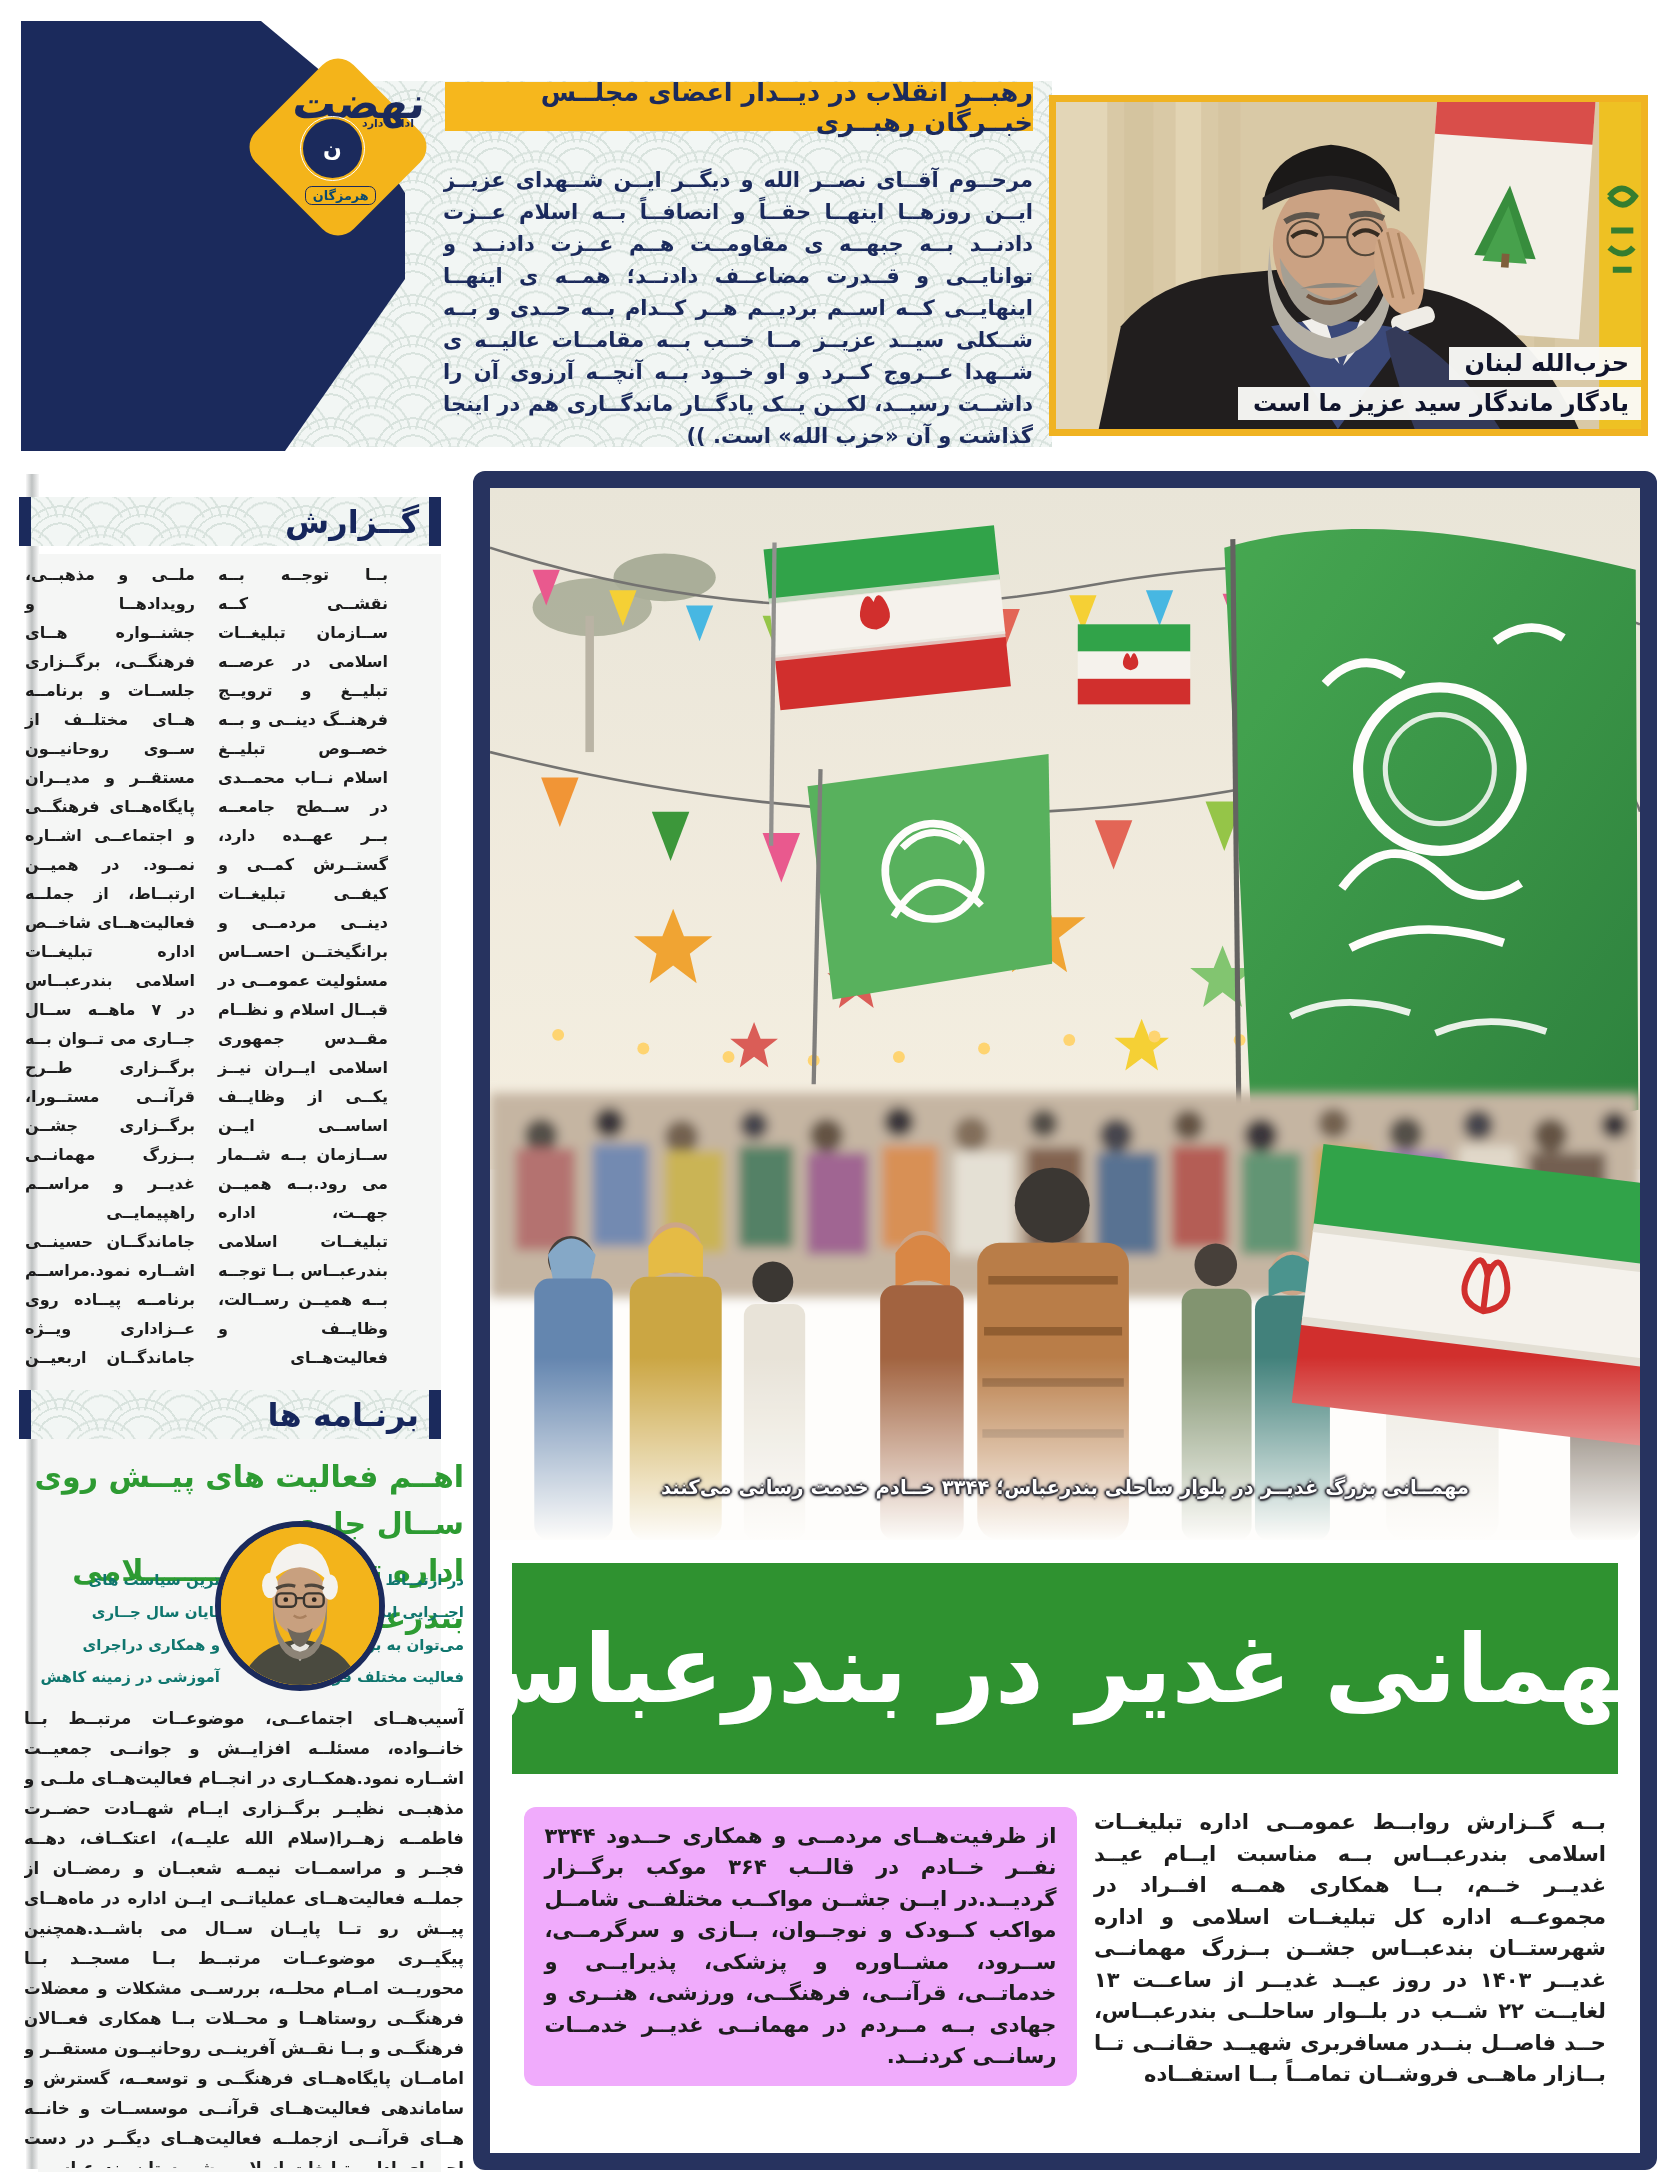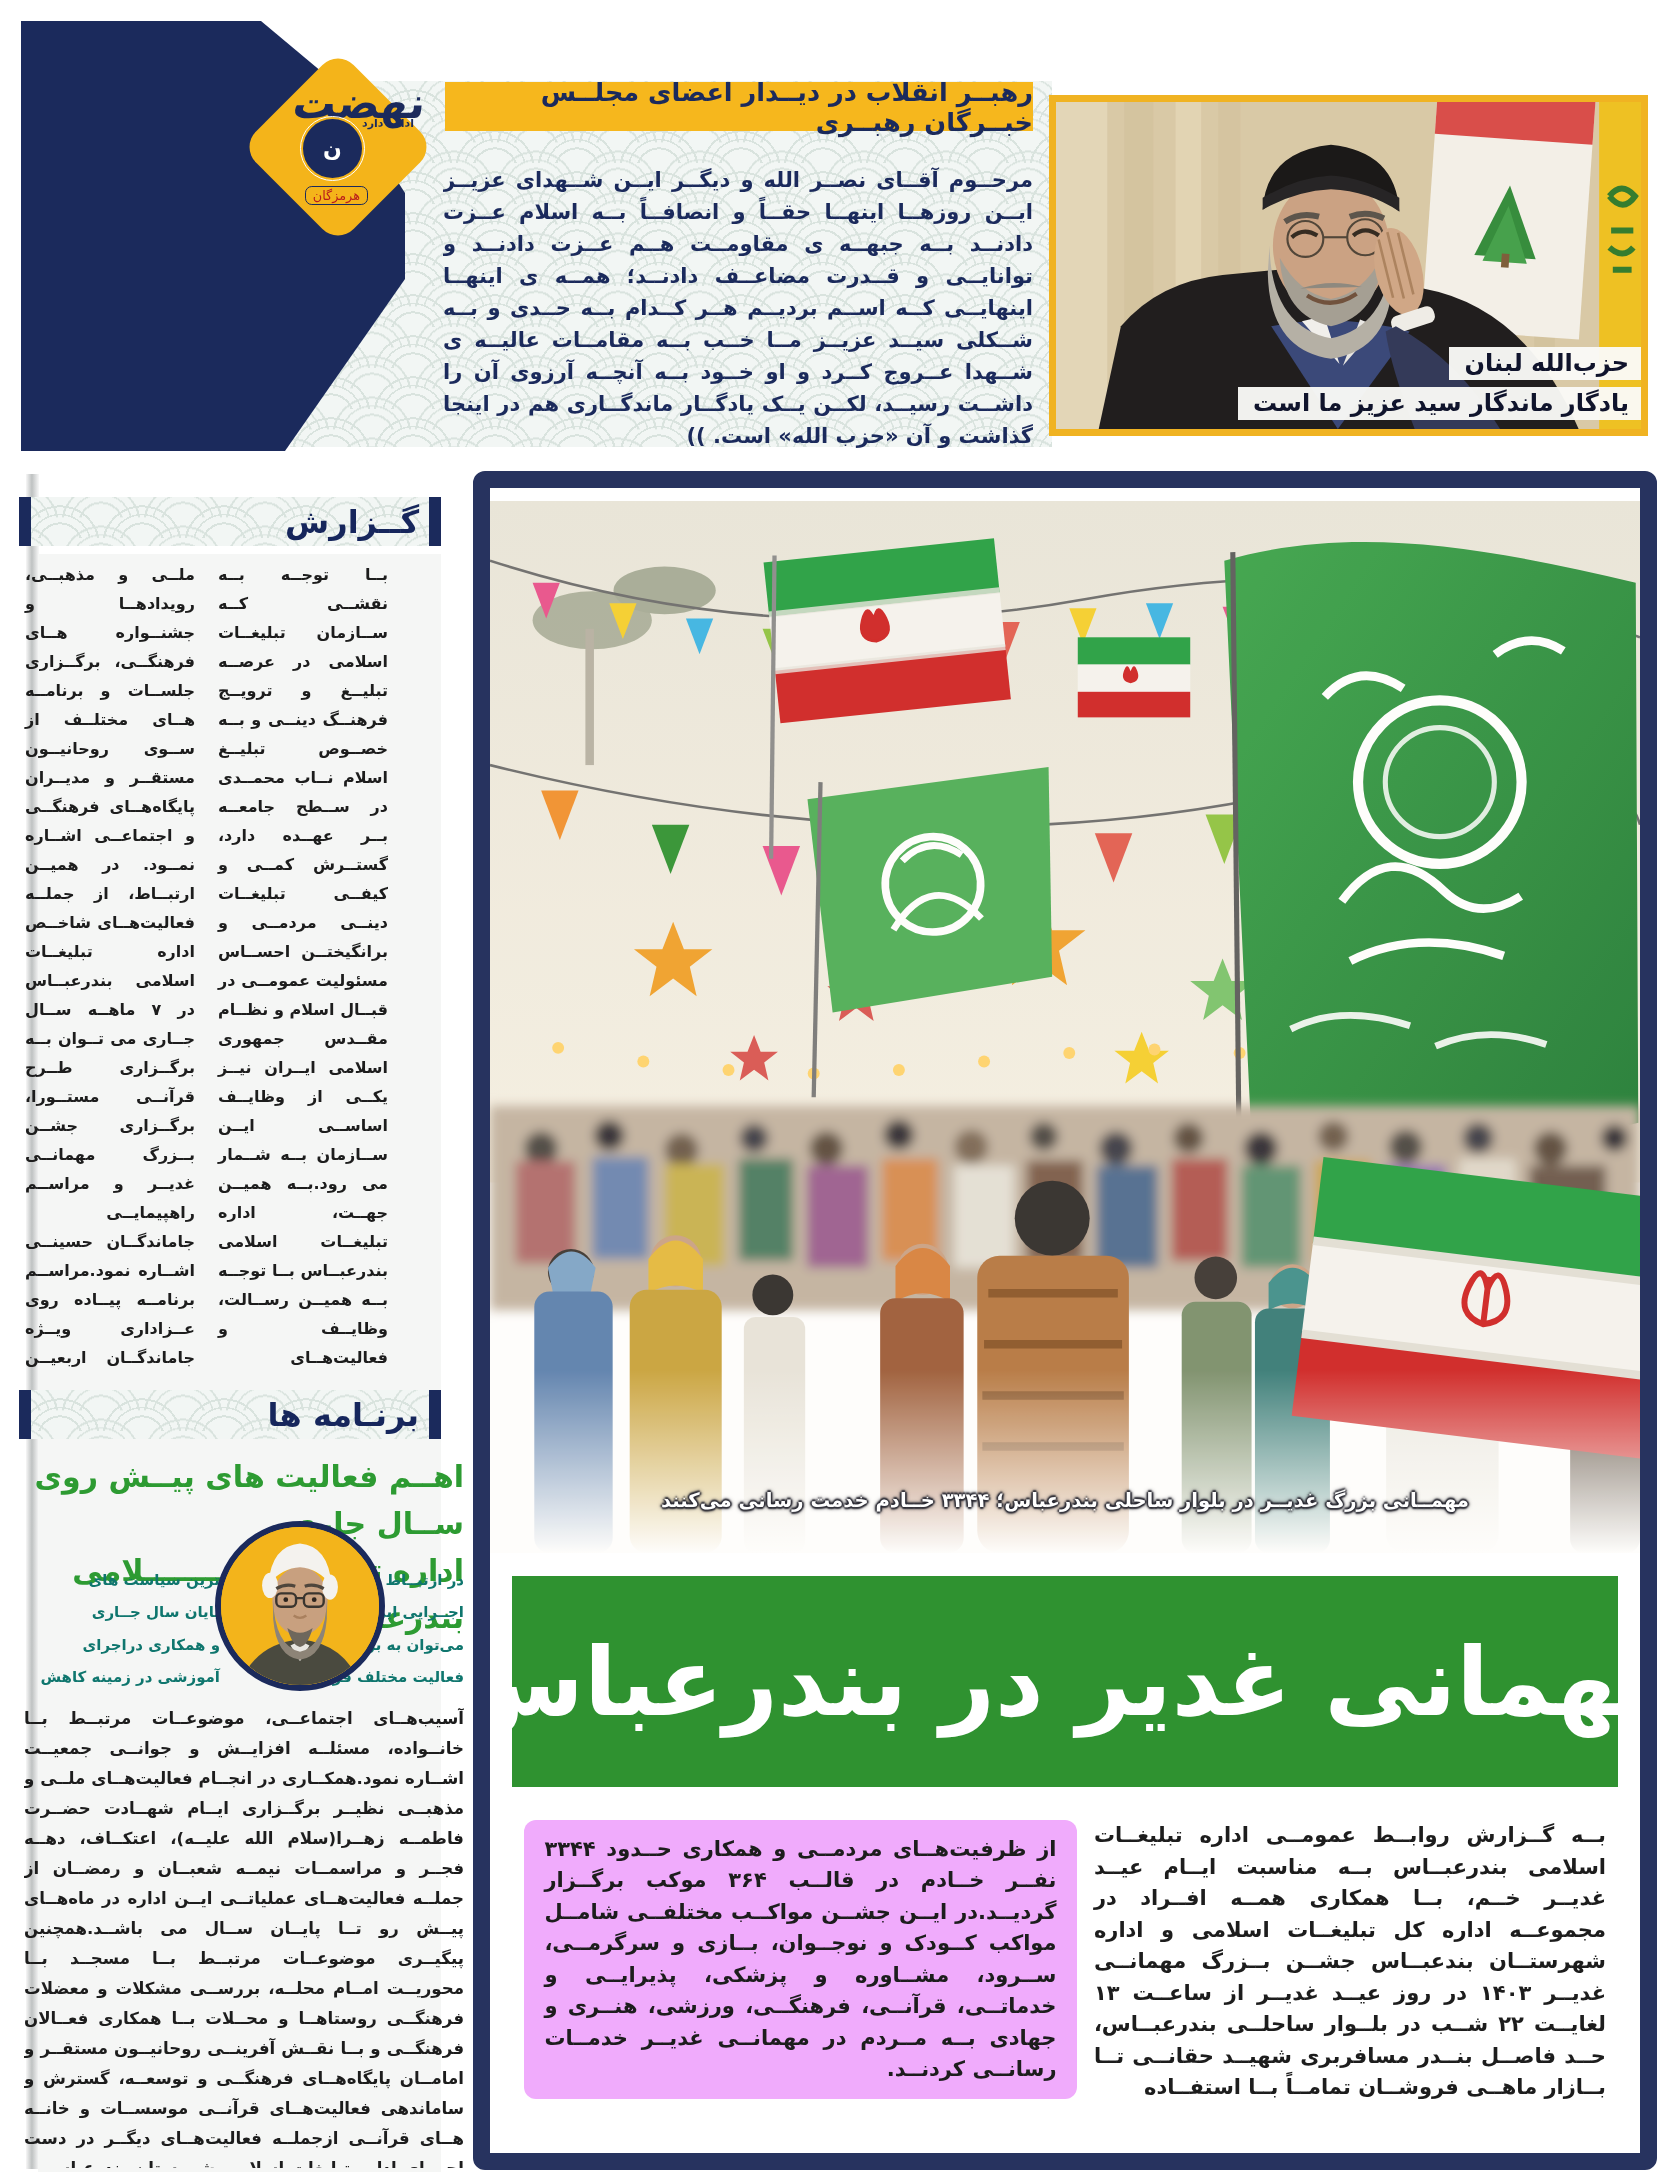--- a/index.html
+++ b/index.html
@@ -43,21 +43,21 @@
     background:#f4b41a; border-radius:22px; transform:rotate(45deg); z-index:4; }
   .logo-content { left:240px; top:51px; width:196px; height:194px; z-index:5; }
   .logo-emblem { left:61px; top:66px; width:63px; height:63px; border-radius:50%;
     background:#1b2a5c; border:2.6px solid #f4b41a; outline:1.7px solid #ffffff;
     display:flex; align-items:center; justify-content:center;
     color:#fff; font-weight:bold; font-size:22px; }
   .logo-callig { right:10.2px; top:27px; color:#1b2a5c; font-weight:bold;
     font-size:43px; transform:skewX(-6deg); }
   .logo-sub { right:22px; top:66px; color:#1b2a5c; font-weight:bold; font-size:11px; }
   .logo-region { left:65px; top:135px; background:#f4b41a; border:1.7px solid #1b2a5c;
-    border-radius:6.8px; padding:0.9px 6.8px; color:#b91c1c; font-weight:normal; font-size:12.8px; }
+    border-radius:6.8px; padding:0.9px 6.8px; color:#0c4a6e; font-weight:bold; font-size:12.8px; }
 
   
   .left-edge { left:25.6px; top:474px; width:13.6px; height:1695px;
     background:linear-gradient(90deg,#f4f4f4,#a9adad 45%,#f6f6f6); opacity:.75; z-index:1; }
 
   
   .header-waveband { left:290px; top:81px; width:762px; height:366px; z-index:2; }
   .kicker { left:445px; top:82px; width:588px; height:49px; background:#f6b71d;
     color:#1b2a5c; font-weight:bold; font-size:25.6px; display:flex;
     align-items:center; justify-content:center; z-index:6; }
@@ -102,21 +102,21 @@
   .cleric-circle { left:215px; top:1521px; width:170px; height:170px; border-radius:50%;
     border:6px solid #1b2a5c; overflow:hidden; background:#f3b41b; z-index:5; }
   .cleric-circle svg { display:block; width:100%; height:100%; }
   .prog-rest { left:24px; top:1704px; width:440px; height:464px; overflow:hidden;
     color:#1d1d1d; font-weight:bold; font-size:16.6px; line-height:30px;
     text-align:justify; z-index:4; }
 
   
   .panel { left:473px; top:471px; width:1184px; height:1699px;
     border:17px solid #27335f; border-radius:12px; background:#ffffff; z-index:6; }
-  .panel-inner { position:absolute; inset:0; overflow:hidden;margin-top:13px; }
+  .panel-inner { position:absolute; inset:0; overflow:hidden; }
   .crowd { position:absolute; left:0; top:0; width:1150px; height:1052px; }
   .crowd svg { display:block; width:100%; height:100%; }
   .photo-caption { position:absolute; left:0; top:988px; width:100%;
     text-align:center; color:#ffffff; font-weight:bold; font-size:19.6px;
     text-shadow:-1.7px 0 1.7px #2a2a33, 1.7px 0 1.7px #2a2a33, 0 -1.7px 1.7px #2a2a33, 0 1.7px 1.7px #2a2a33, 0 0 5.1px #1c1c26;
     z-index:3; }
   .banner { position:absolute; left:22px; top:1075px; width:1106px; height:211px;
     background:#2f9230; display:flex; align-items:center; justify-content:center; z-index:2; }
   .banner-text { color:#ffffff; font-weight:bold; font-size:95px; white-space:nowrap; }
   .feature-cols { position:absolute; left:34px; top:1319px; width:1082px;

